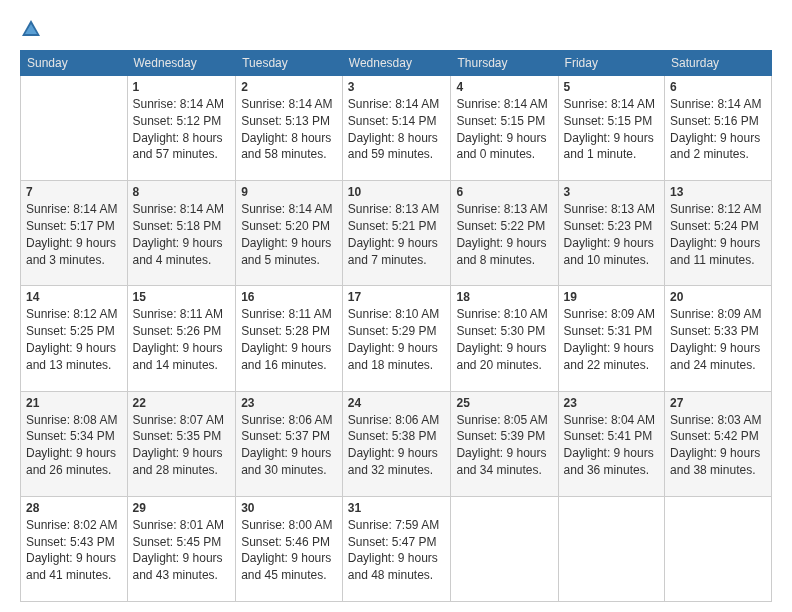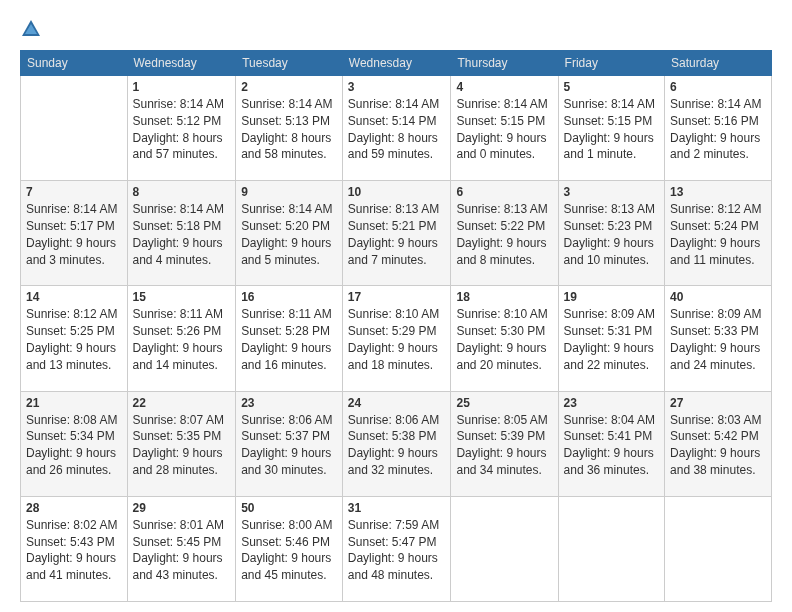--- a/index.html
+++ b/index.html
@@ -214,21 +214,21 @@
           </td>
           <td>
             <div class="day-number">18</div>
             <div class="day-info">Sunrise: 8:10 AM<br>Sunset: 5:30 PM<br>Daylight: 9 hours and 20 minutes.</div>
           </td>
           <td>
             <div class="day-number">19</div>
             <div class="day-info">Sunrise: 8:09 AM<br>Sunset: 5:31 PM<br>Daylight: 9 hours and 22 minutes.</div>
           </td>
           <td>
-            <div class="day-number">40</div>
+            <div class="day-number">20</div>
             <div class="day-info">Sunrise: 8:09 AM<br>Sunset: 5:33 PM<br>Daylight: 9 hours and 24 minutes.</div>
           </td>
         </tr>
         <tr>
           <td>
             <div class="day-number">21</div>
             <div class="day-info">Sunrise: 8:08 AM<br>Sunset: 5:34 PM<br>Daylight: 9 hours and 26 minutes.</div>
           </td>
           <td>
             <div class="day-number">22</div>
@@ -258,21 +258,21 @@
         <tr>
           <td>
             <div class="day-number">28</div>
             <div class="day-info">Sunrise: 8:02 AM<br>Sunset: 5:43 PM<br>Daylight: 9 hours and 41 minutes.</div>
           </td>
           <td>
             <div class="day-number">29</div>
             <div class="day-info">Sunrise: 8:01 AM<br>Sunset: 5:45 PM<br>Daylight: 9 hours and 43 minutes.</div>
           </td>
           <td>
-            <div class="day-number">50</div>
+            <div class="day-number">30</div>
             <div class="day-info">Sunrise: 8:00 AM<br>Sunset: 5:46 PM<br>Daylight: 9 hours and 45 minutes.</div>
           </td>
           <td>
             <div class="day-number">31</div>
             <div class="day-info">Sunrise: 7:59 AM<br>Sunset: 5:47 PM<br>Daylight: 9 hours and 48 minutes.</div>
           </td>
           <td class="empty-cell"></td>
           <td class="empty-cell"></td>
           <td class="empty-cell"></td>
         </tr>

